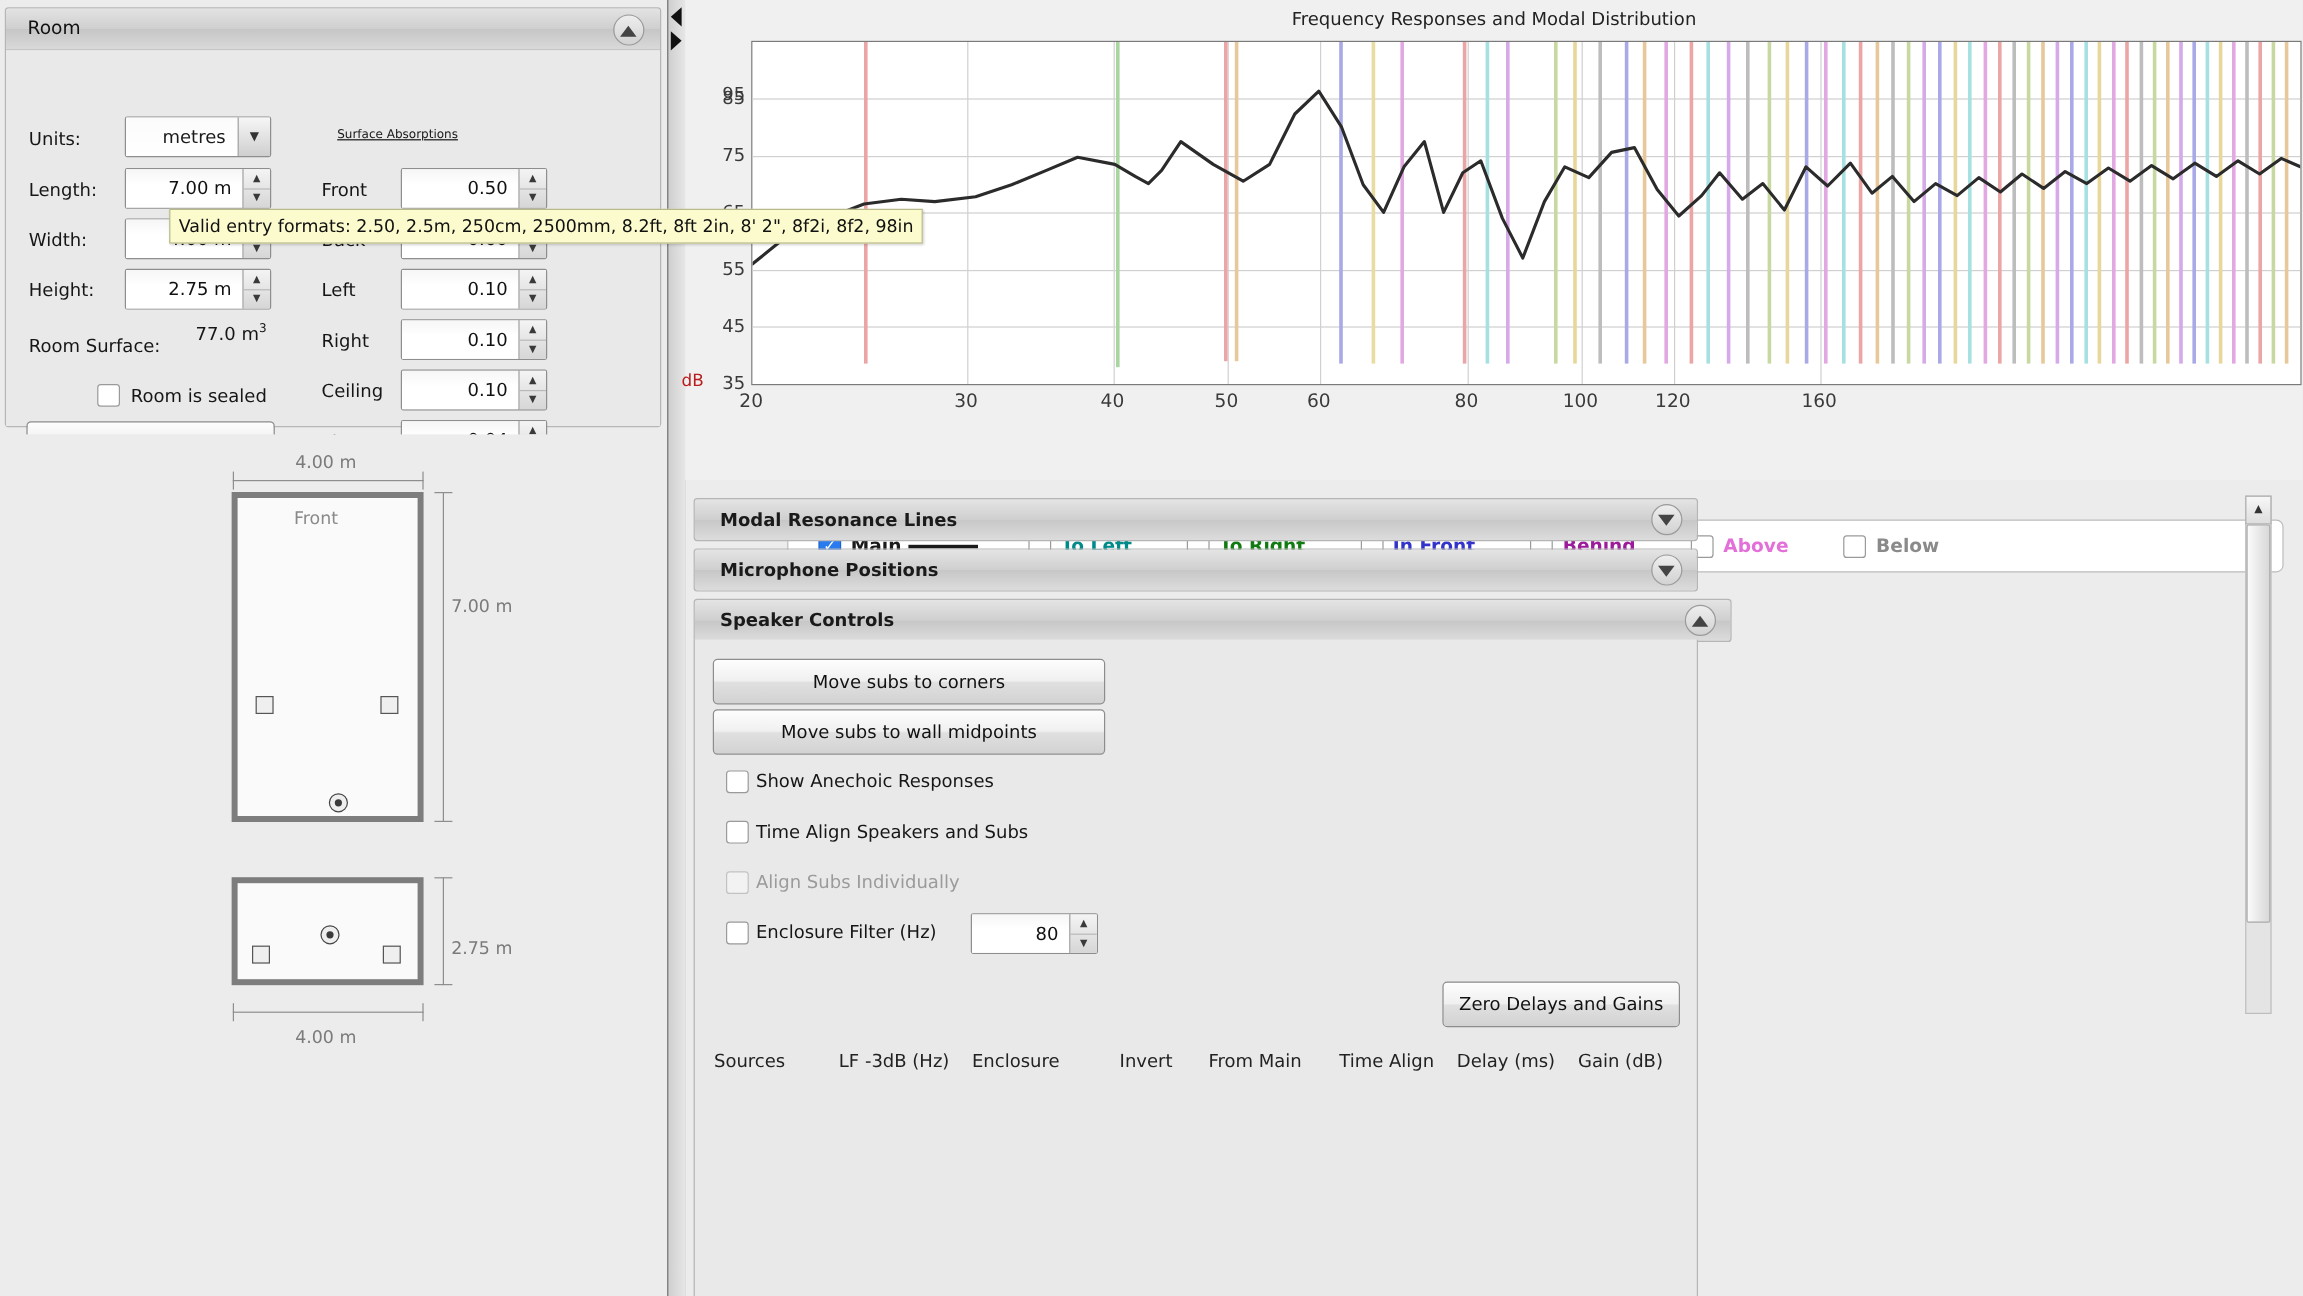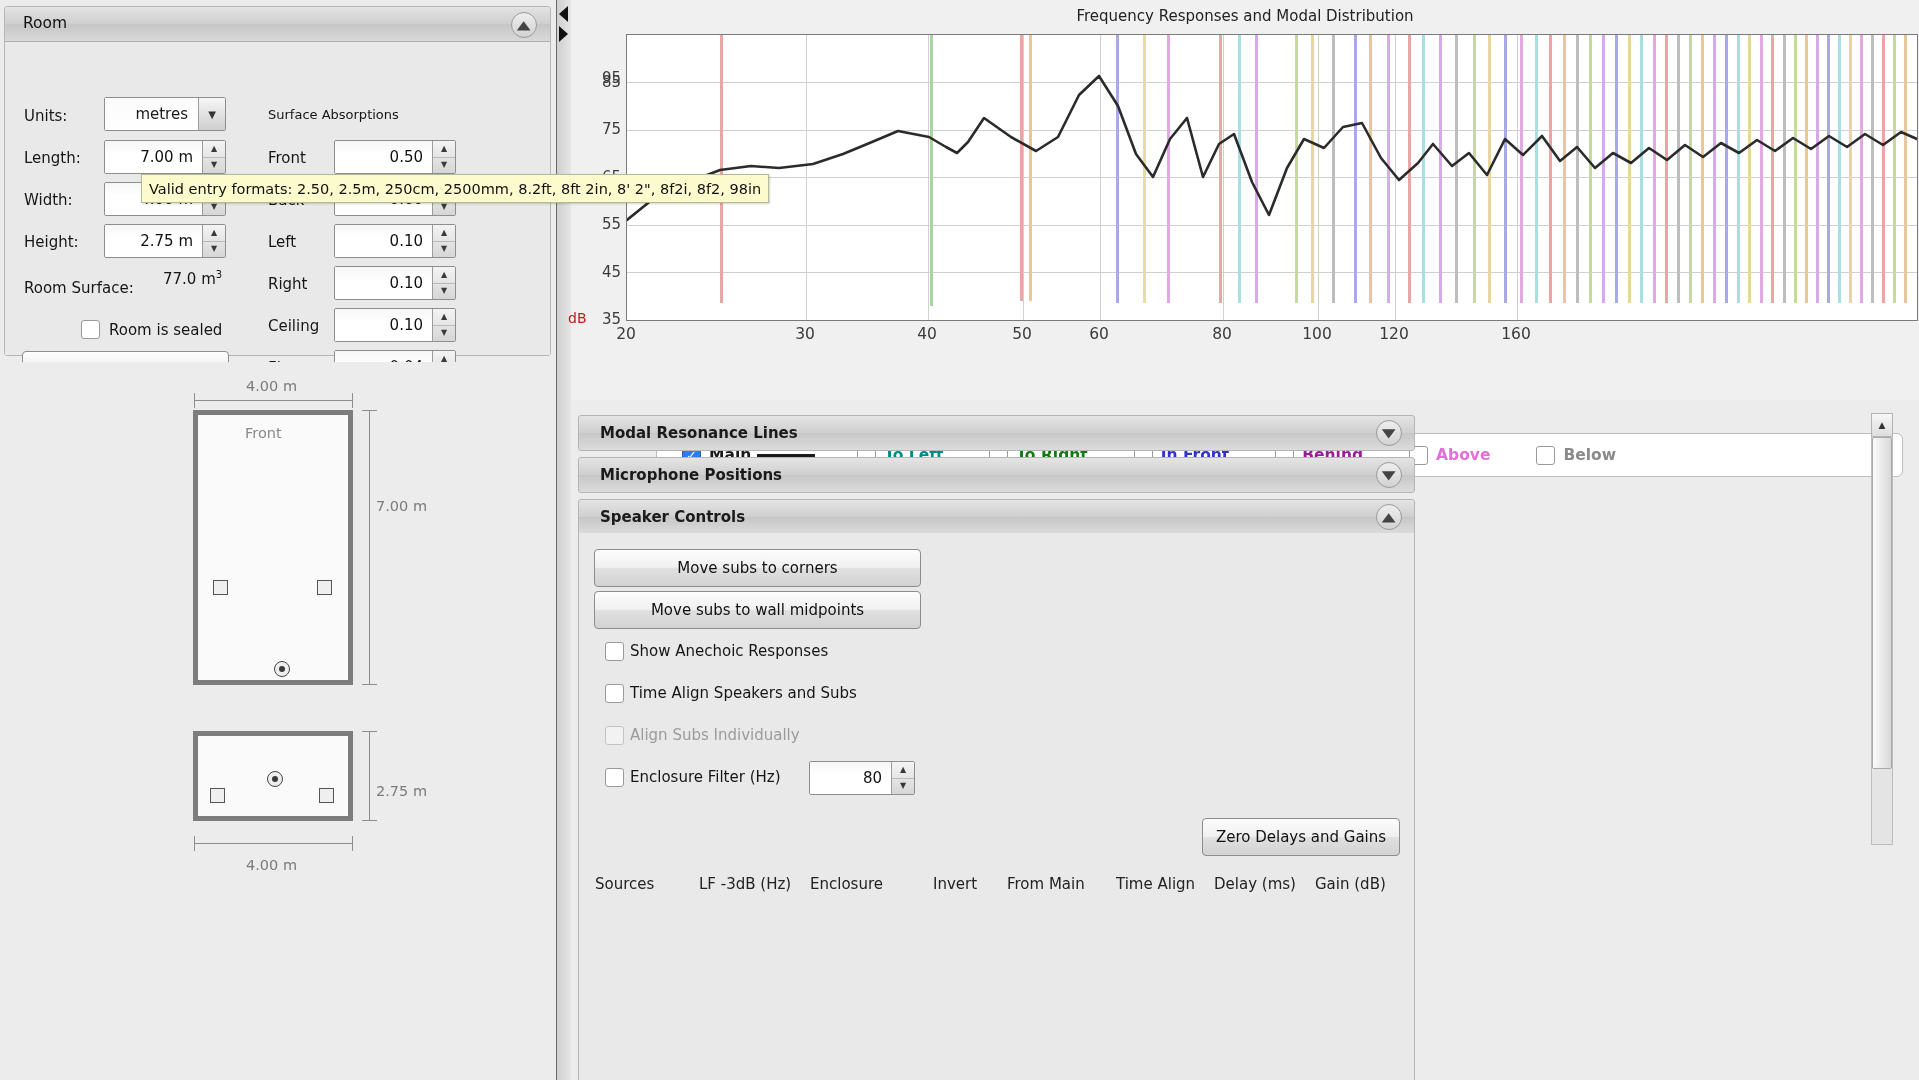--- a/index.html
+++ b/index.html
@@ -172,21 +172,21 @@
         <span class="lbl" style="left:19px;top:237px;">Room Surface:</span>
         <span class="lbl" style="left:158px;top:227px;"><span>77.0 m</span><span class="sup">3</span></span>
 
         <span style="position:absolute;left:76px;top:278px;" class="cbx"></span>
         <span class="lbl" style="left:104px;top:279px;">Room is sealed</span>
 
         <div class="btn" style="left:17px;top:309px;width:205px;height:33px;">
           <span>Restore Default Settings</span>
         </div>
 
-        <span class="lbl" style="left:263px;top:65px;font-size:13px;">Surface Absorptions</span>
+        <span class="lbl" style="left:276px;top:65px;font-size:10px;text-decoration:underline;">Surface Absorptions</span>
 
         <span class="lbl" style="left:263px;top:107px;">Front</span>
         <div class="field" style="left:329px;top:98px;width:122px;height:34px;">
           <span class="val">0.50</span>
           <span class="spin">
               <span>▲</span>
               <span>▼</span>
             </span>
         </div>
 
@@ -434,21 +434,21 @@
         </span>
     </div>
 
     <div class="sect" style="top:457px;">
       <span class="t">Microphone Positions</span>
       <span class="c">
           <span class="chev">▼</span>
         </span>
     </div>
 
-    <div class="sect" style="top:499px;">
+    <div class="sect" style="top:499px;padding-left:28px;">
       <span class="t">Speaker Controls</span>
       <span class="c">
           <span class="chev">▲</span>
         </span>
     </div>
 
     <div class="sectbody" style="top:533px;height:547px;">
       <div class="btn" style="left:15px;top:16px;width:325px;height:36px;">
         <span>Move subs to corners</span>
       </div>

